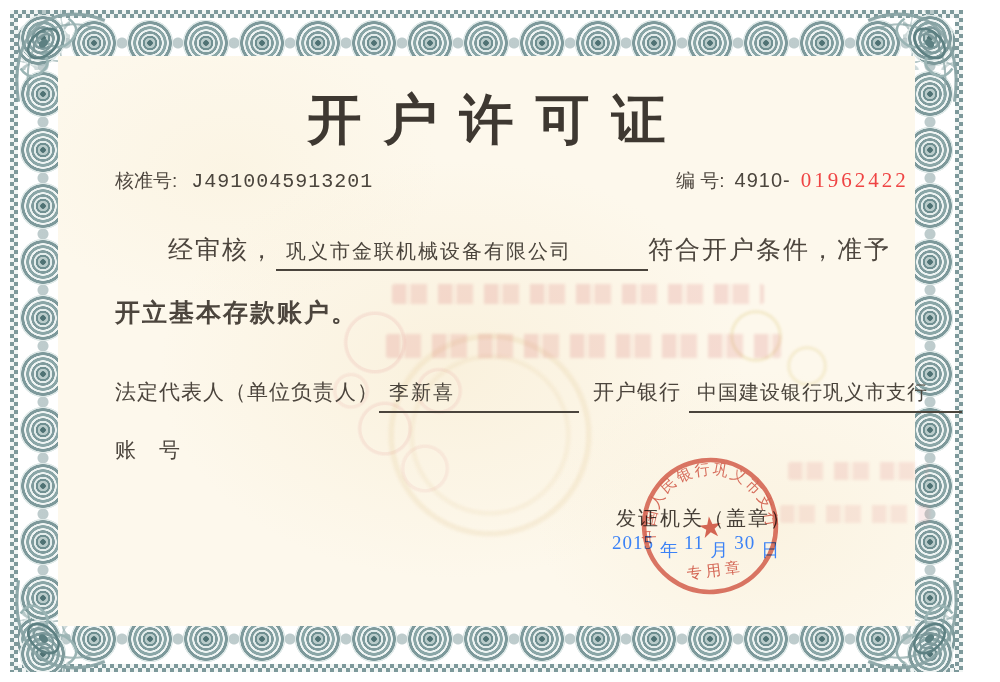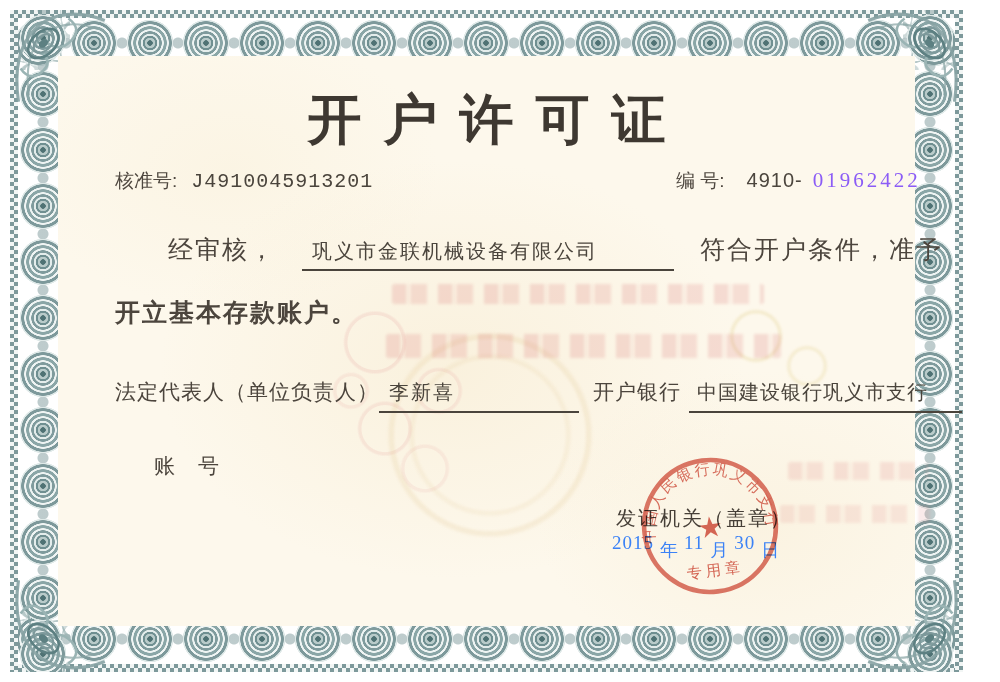--- a/index.html
+++ b/index.html
@@ -104,29 +104,29 @@
   }
   .label{font-size:19px; color:#4e473f;}
   .biglabel{font-size:25px; color:#4c453d; letter-spacing:2px;}
   .fieldlabel{font-size:21px; color:#4c453d; letter-spacing:1px;}
   .val{font-family:Liberation Mono, monospace; color:#4a443c;}
   .fill{border-bottom:2px solid #4a443c; display:inline-block;}
   .row{position:absolute; white-space:nowrap;}
   .r-approval{left:115px; top:168px;}
   .r-approval .val{font-size:20px; letter-spacing:1px; margin-left:14px;}
   .r-serial{left:676px; top:168px;}
-  .r-serial .prefix{font-size:20px; margin-left:22px; letter-spacing:1px;}
-  .r-serial .red{font-family:"Liberation Serif",serif; font-size:21px; color:#8b5cf6; letter-spacing:3px; margin-left:10px;}
-  .r-body1{left:168px; top:233px; display:flex; align-items:baseline;gap:26px;}
+  .r-serial .prefix{font-size:20px; margin-left:10px; letter-spacing:1px;}
+  .r-serial .red{font-family:"Liberation Serif",serif; font-size:21px; color:#ef4444; letter-spacing:3px; margin-left:10px;}
+  .r-body1{left:168px; top:233px; display:flex; align-items:baseline;}
   .r-body1 .fill{width:362px; font-size:20px; padding:0 0 4px 10px; letter-spacing:2px;}
   .r-body2{left:115px; top:296px;font-weight:bold;}
   .r-fields1{left:115px; top:378px; display:flex; align-items:baseline;}
   .r-fields1 .fill-rep{width:190px; font-size:20px; padding:0 0 5px 10px; letter-spacing:2px; margin-right:14px;}
   .r-fields1 .fill-bank{width:265px; font-size:20px; padding:0 0 5px 8px; letter-spacing:1px; margin-left:8px;}
-  .r-fields2{left:115px; top:452px; display:flex; align-items:flex-start;margin-left:39px;}
+  .r-fields2{left:115px; top:436px; display:flex; align-items:flex-start;}
   .r-fields2 .fill{width:322px; font-size:21px; padding:0 0 5px 20px; letter-spacing:1px; margin-left:6px;}
   .issuer-label{position:absolute; left:616px; top:505px; font-size:20px; letter-spacing:2px; color:#463f37;}
   .issuer-date{position:absolute; left:612px; top:536px; font-size:19px; color:#3b82f6;}
   .issuer-date .dnum{font-family:"Liberation Serif",serif; position:relative; top:-5px; letter-spacing:1px;}
   .issuer-date .dunit{position:relative; top:2px; margin:0 6px; font-size:18px;}
   
   .seal{
     position:absolute; left:634px; top:450px; width:152px; height:152px;
     color:#cf4839; opacity:.82; mix-blend-mode:multiply;
     transform:rotate(-7deg);

